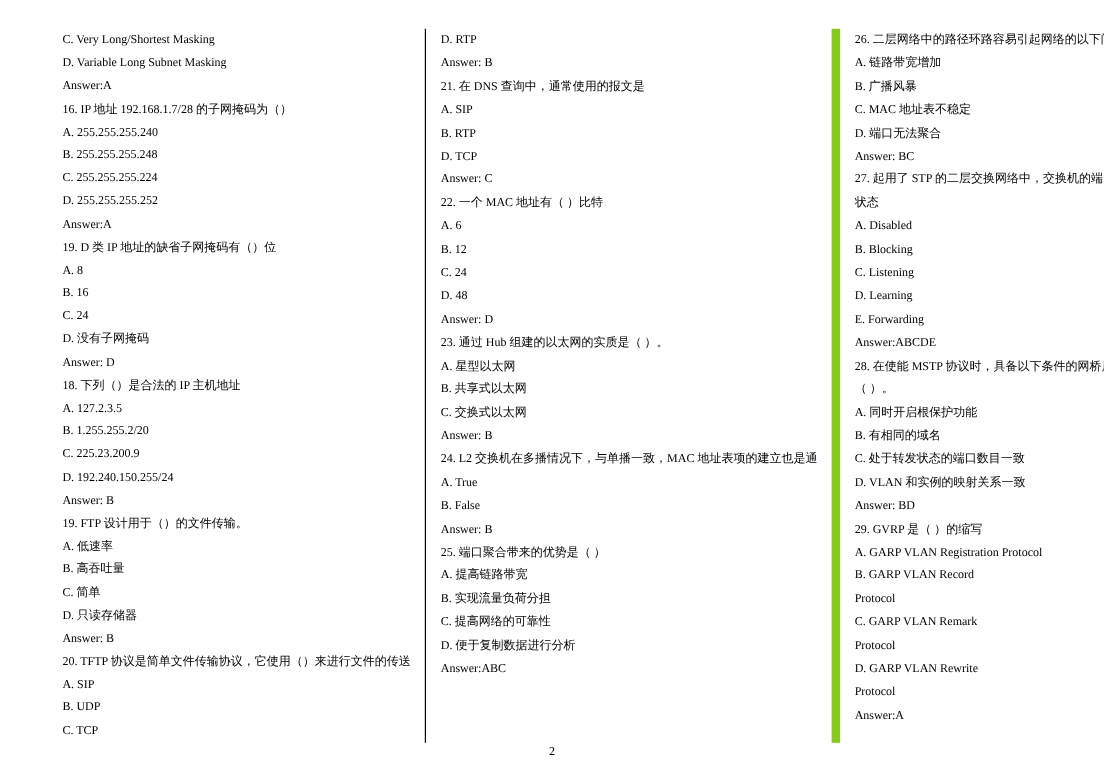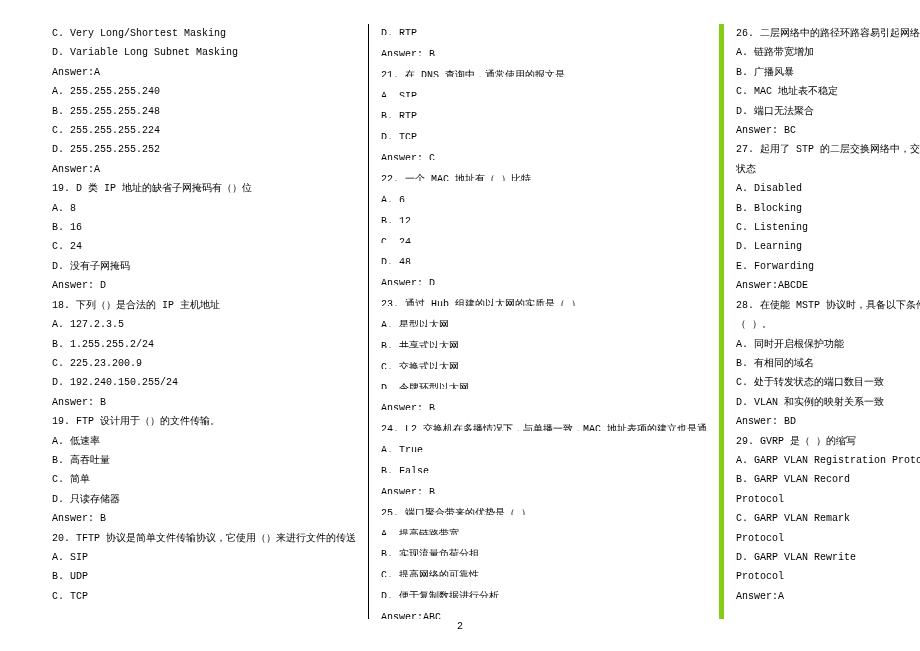--- a/index.html
+++ b/index.html
@@ -8,68 +8,68 @@
       height: 651px;
       background: #ffffff;
       font-family: "SimSun", "宋体", serif;
       font-size: 10px;
       color: #000000;
       position: relative;
     }
     .page {
       padding: 24px 40px 36px 40px;
       height: 100%;
-      font-family: Liberation Mono, monospace;
     }
     .columns {
       display: flex;
       height: 595px;
     }
     .column {
       flex: 1;
       padding: 0 12px;
       display: flex;
       flex-direction: column;
     }
     .column:nth-child(1) { border-right: 1px solid #000; }
-    .column:nth-child(2) { border-right: 5px solid #84cc16; gap: 10px; }
+    .column:nth-child(2) { border-right: 7px solid #84cc16; }
     .line {
       line-height: 19.4px;
       white-space: nowrap;
       overflow: hidden;
     }
     .page-number {
       text-align: center;
       font-size: 10px;
       margin-top: 2px;
     }
   </style>
 </head>
 <body>
 
 <div class="page">
   <div class="columns">
     <div class="column" id="col-0">
         <div class="line">C. Very Long/Shortest Masking</div>
         <div class="line">D. Variable Long Subnet Masking</div>
         <div class="line">Answer:A</div>
+        <div class="line">16. IP 地址 192.168.1.7/28 的子网掩码为（）</div>
         <div class="line">A. 255.255.255.240</div>
         <div class="line">B. 255.255.255.248</div>
         <div class="line">C. 255.255.255.224</div>
         <div class="line">D. 255.255.255.252</div>
         <div class="line">Answer:A</div>
         <div class="line">19. D 类 IP 地址的缺省子网掩码有（）位</div>
         <div class="line">A. 8</div>
         <div class="line">B. 16</div>
         <div class="line">C. 24</div>
         <div class="line">D. 没有子网掩码</div>
         <div class="line">Answer: D</div>
         <div class="line">18. 下列（）是合法的 IP 主机地址</div>
         <div class="line">A. 127.2.3.5</div>
-        <div class="line">B. 1.255.255.2/24</div>
+        <div class="line">B. 1.255.255.2/20</div>
         <div class="line">C. 225.23.200.9</div>
         <div class="line">D. 192.240.150.255/24</div>
         <div class="line">Answer: B</div>
         <div class="line">19. FTP 设计用于（）的文件传输。</div>
         <div class="line">A. 低速率</div>
         <div class="line">B. 高吞吐量</div>
         <div class="line">C. 简单</div>
         <div class="line">D. 只读存储器</div>
         <div class="line">Answer: B</div>
         <div class="line">20. TFTP 协议是简单文件传输协议，它使用（）来进行文件的传送</div>
@@ -88,21 +88,20 @@
         <div class="line">22. 一个 MAC 地址有（ ）比特</div>
         <div class="line">A. 6</div>
         <div class="line">B. 12</div>
         <div class="line">C. 24</div>
         <div class="line">D. 48</div>
         <div class="line">Answer: D</div>
         <div class="line">23. 通过 Hub 组建的以太网的实质是（ ）。</div>
         <div class="line">A. 星型以太网</div>
         <div class="line">B. 共享式以太网</div>
         <div class="line">C. 交换式以太网</div>
-        <div class="line">D. 令牌环型以太网</div>
         <div class="line">Answer: B</div>
         <div class="line">24. L2 交换机在多播情况下，与单播一致，MAC 地址表项的建立也是通</div>
         <div class="line">A. True</div>
         <div class="line">B. False</div>
         <div class="line">Answer: B</div>
         <div class="line">25. 端口聚合带来的优势是（ ）</div>
         <div class="line">A. 提高链路带宽</div>
         <div class="line">B. 实现流量负荷分担</div>
         <div class="line">C. 提高网络的可靠性</div>
         <div class="line">D. 便于复制数据进行分析</div>

